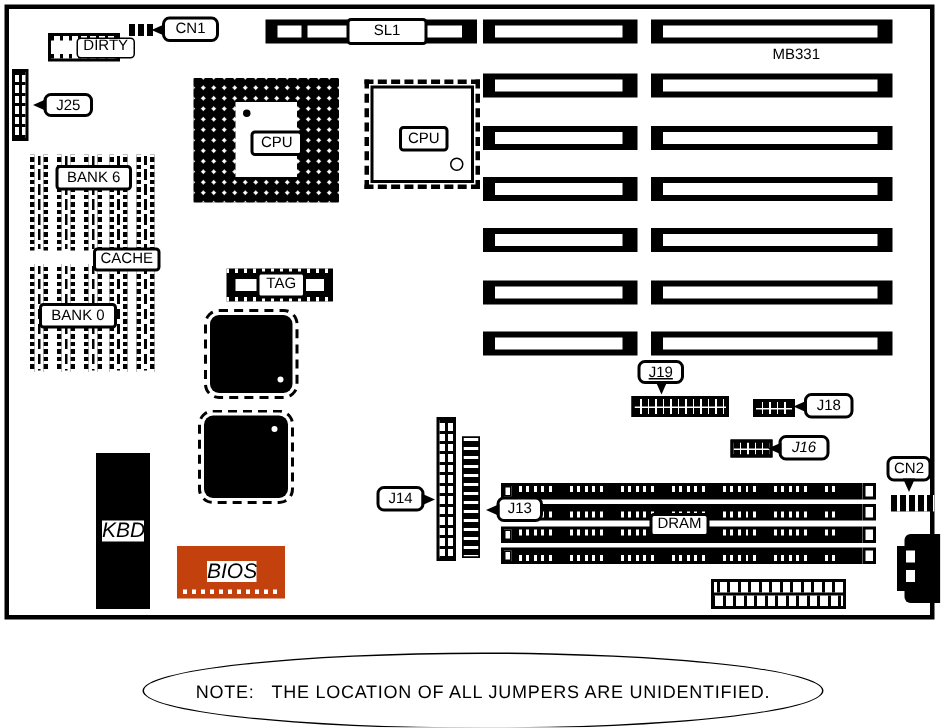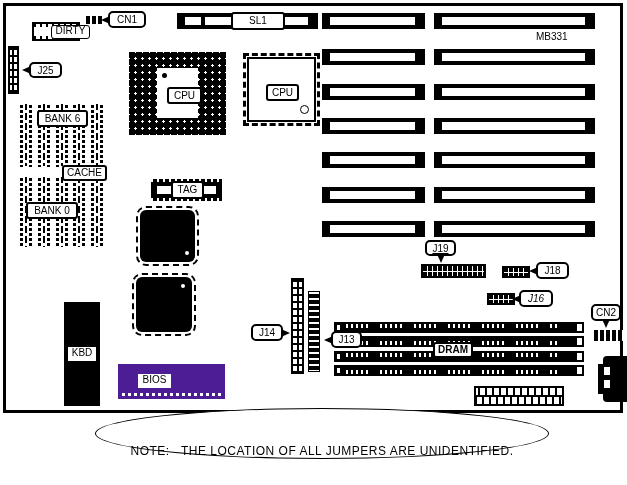--- a/index.html
+++ b/index.html
@@ -101,24 +101,24 @@
   .pwr-top { height:7px; border-bottom:2px solid #000;
     background-image: repeating-linear-gradient(90deg, transparent 0 2px, #000 2px 4px, transparent 4px 7px); }
   .pwr-bottom { height:7px;
     background-image: repeating-linear-gradient(90deg, #000 0 1px, transparent 1px 6px, #000 6px 7px); }
 
   
   .din-body { position:absolute; right:0; top:0; width:24px; height:46px; background:#000; border-radius:4px 0 0 4px; }
   .din-tab { position:absolute; left:0; top:8px; width:8px; height:30px; background:#000; }
   .din-hole { position:absolute; width:6px; height:8px; background:#fff; }
 
-  .bios-chip { background:#4c1d95;padding-left:35px; }
+  .bios-chip { background:#c2410c; }
   .bios-dashes { position:absolute; left:4px; right:4px; bottom:3px; height:3px;
     background-image: repeating-linear-gradient(90deg,#fff 0 3px, transparent 3px 6px); }
-  .white-tag { position:absolute; background:#fff; font-size:10px; line-height:12px; text-align:center; white-space:nowrap; }
+  .white-tag { position:absolute; background:#fff; font-size:14px; line-height:12px; text-align:center; white-space:nowrap;font-style:italic; }
 
   .note-ellipse { position:absolute; border:1px solid #000; border-radius:50%;
     display:flex; align-items:center; justify-content:center; background:#fff; }
   .note-text { font-size:12px; letter-spacing:0.5px; white-space:pre; }
   .model-text { position:absolute; font-size:10px; white-space:nowrap; }
 </style>
 </head>
 <body>
 
 <div id="canvas">
@@ -169,21 +169,21 @@
   <div class="slot" style="left:434px; top:84px;  width:161px; height:16px;"></div>
   <div class="slot" style="left:322px; top:118px; width:103px; height:16px;"></div>
   <div class="slot" style="left:434px; top:118px; width:161px; height:16px;"></div>
   <div class="slot" style="left:322px; top:152px; width:103px; height:16px;"></div>
   <div class="slot" style="left:434px; top:152px; width:161px; height:16px;"></div>
   <div class="slot" style="left:322px; top:187px; width:103px; height:16px;"></div>
   <div class="slot" style="left:434px; top:187px; width:161px; height:16px;"></div>
   <div class="slot" style="left:322px; top:221px; width:103px; height:16px;"></div>
   <div class="slot" style="left:434px; top:221px; width:161px; height:16px;"></div>
 
-  <span class="model-text" style="left:492px; top:31px;padding-left:44px;">MB331</span>
+  <span class="model-text" style="left:471px; top:31px;padding-left:44px;">MB331</span>
 
   <div class="abs bank" style="left:20px; top:103px; width:83px; height:64px;">
     <div class="sock">
         <div class="pins"></div>
         <div class="mid"></div>
         <div class="pins"></div>
       </div>
     <div class="sock">
         <div class="pins"></div>
         <div class="mid"></div>
@@ -312,33 +312,33 @@
   <div class="simm up" style="left:334px; top:351px; width:241px; height:11px;">
     <div class="ticks"></div>
       <div class="latch-l"></div>
       <div class="latch-r"></div>
   </div>
   <div class="simm down" style="left:334px; top:365px; width:241px; height:11px;">
     <div class="ticks"></div>
       <div class="latch-l"></div>
       <div class="latch-r"></div>
   </div>
-  <div class="lbl" style="left:433px; top:342px; width:40px; height:16px; line-height:12px;font-weight:bold;">
+  <div class="lbl" style="left:433px; top:342px; width:40px; height:16px; line-height:12px;">
     <span>DRAM</span>
   </div>
 
   <div class="abs pwr" style="left:474px; top:386px; width:90px; height:20px;">
     <div class="pwr-top"></div>
     <div class="pwr-bottom"></div>
   </div>
 
   <div class="abs" style="left:598px; top:356px; width:29px; height:46px; z-index:6;">
     <div class="din-body"></div>
     <div class="din-tab"></div>
     <div class="din-hole" style="left:6px; top:11px;"></div>
     <div class="din-hole" style="left:6px; top:24px;"></div>
   </div>
 
-  <div class="note-ellipse" style="left:95px; top:408px; width:452px; height:49px;align-items:flex-end;">
+  <div class="note-ellipse" style="left:95px; top:435px; width:452px; height:49px;">
     <span class="note-text">NOTE:   THE LOCATION OF ALL JUMPERS ARE UNIDENTIFIED.</span>
   </div>
 
 </div>
 
 </body></html>

